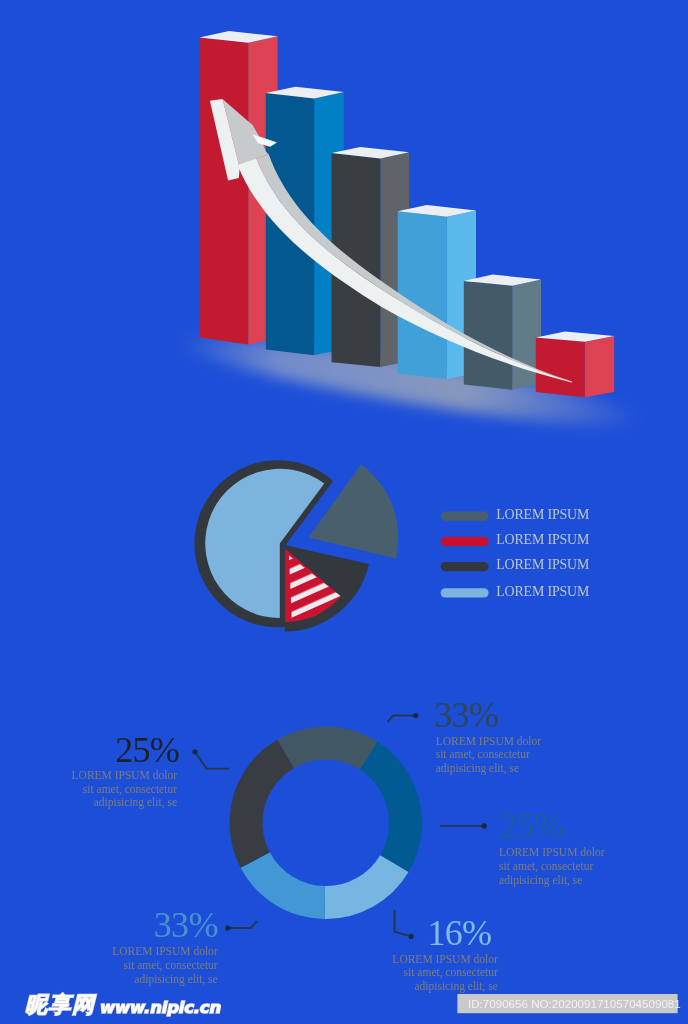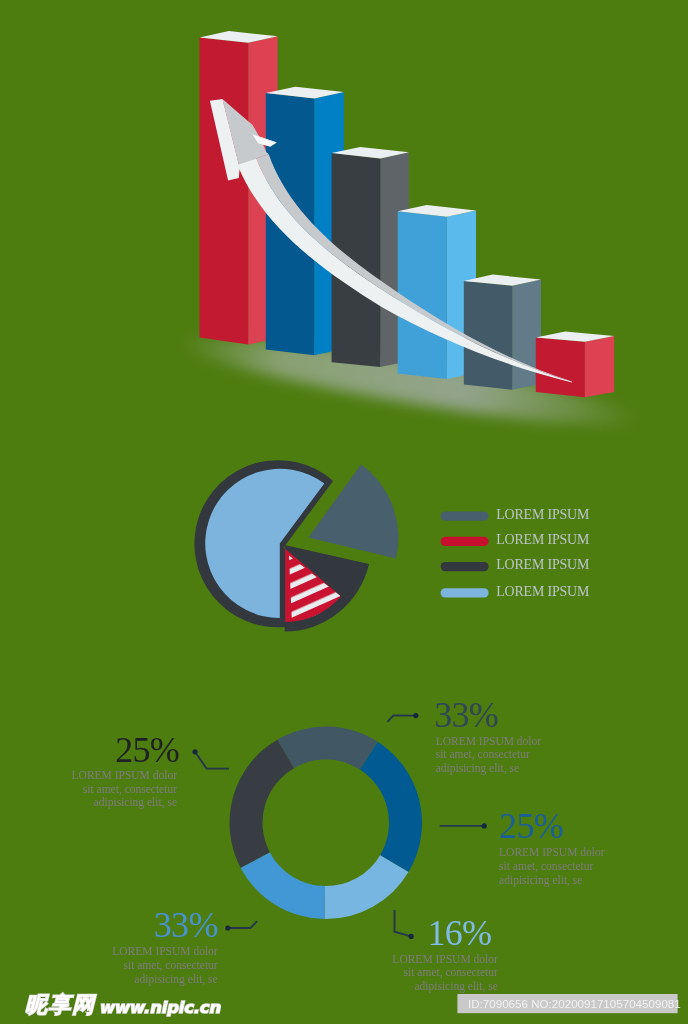--- a/index.html
+++ b/index.html
@@ -1,17 +1,17 @@
 <!DOCTYPE html>
 <html><head>
 <meta charset="utf-8">
 <style>
 html,body{margin:0;padding:0;background:#ffffff;}
 body{width:688px;height:1024px;overflow:hidden;position:relative;font-family:"Liberation Serif",serif;}
-#stage{position:absolute;left:0;top:0;width:688px;height:1024px;background:#4d7c0f;}
+#stage{position:absolute;left:0;top:0;width:688px;height:1024px;background:#1d4ed8;}
 svg#main{position:absolute;left:0;top:0;display:block;}
 .legend-text{font-family:"Liberation Serif",serif;font-size:13.9px;fill:#bcc6ca;letter-spacing:-0.16px;}
 .pct{font-family:"Liberation Serif",serif;font-size:36px;letter-spacing:-0.7px;}
 .body{font-family:"Liberation Serif",serif;font-size:11.5px;fill:#7d7d7d;}
 .wm-cn{font-family:"DejaVu Sans",sans-serif;font-size:22px;font-weight:bold;font-style:italic;fill:#ffffff;stroke:#dcdcdc;stroke-width:1.6;paint-order:stroke fill;letter-spacing:1.5px;}
 .wm-site{font-family:"DejaVu Sans",sans-serif;font-size:16.5px;font-weight:bold;font-style:italic;fill:#ffffff;stroke:#dcdcdc;stroke-width:1.6;paint-order:stroke fill;letter-spacing:-0.2px;}
 .wm-id{font-family:"Liberation Sans",sans-serif;font-size:11.6px;fill:#f2f2f2;}
 </style>
 </head>
 <body>

